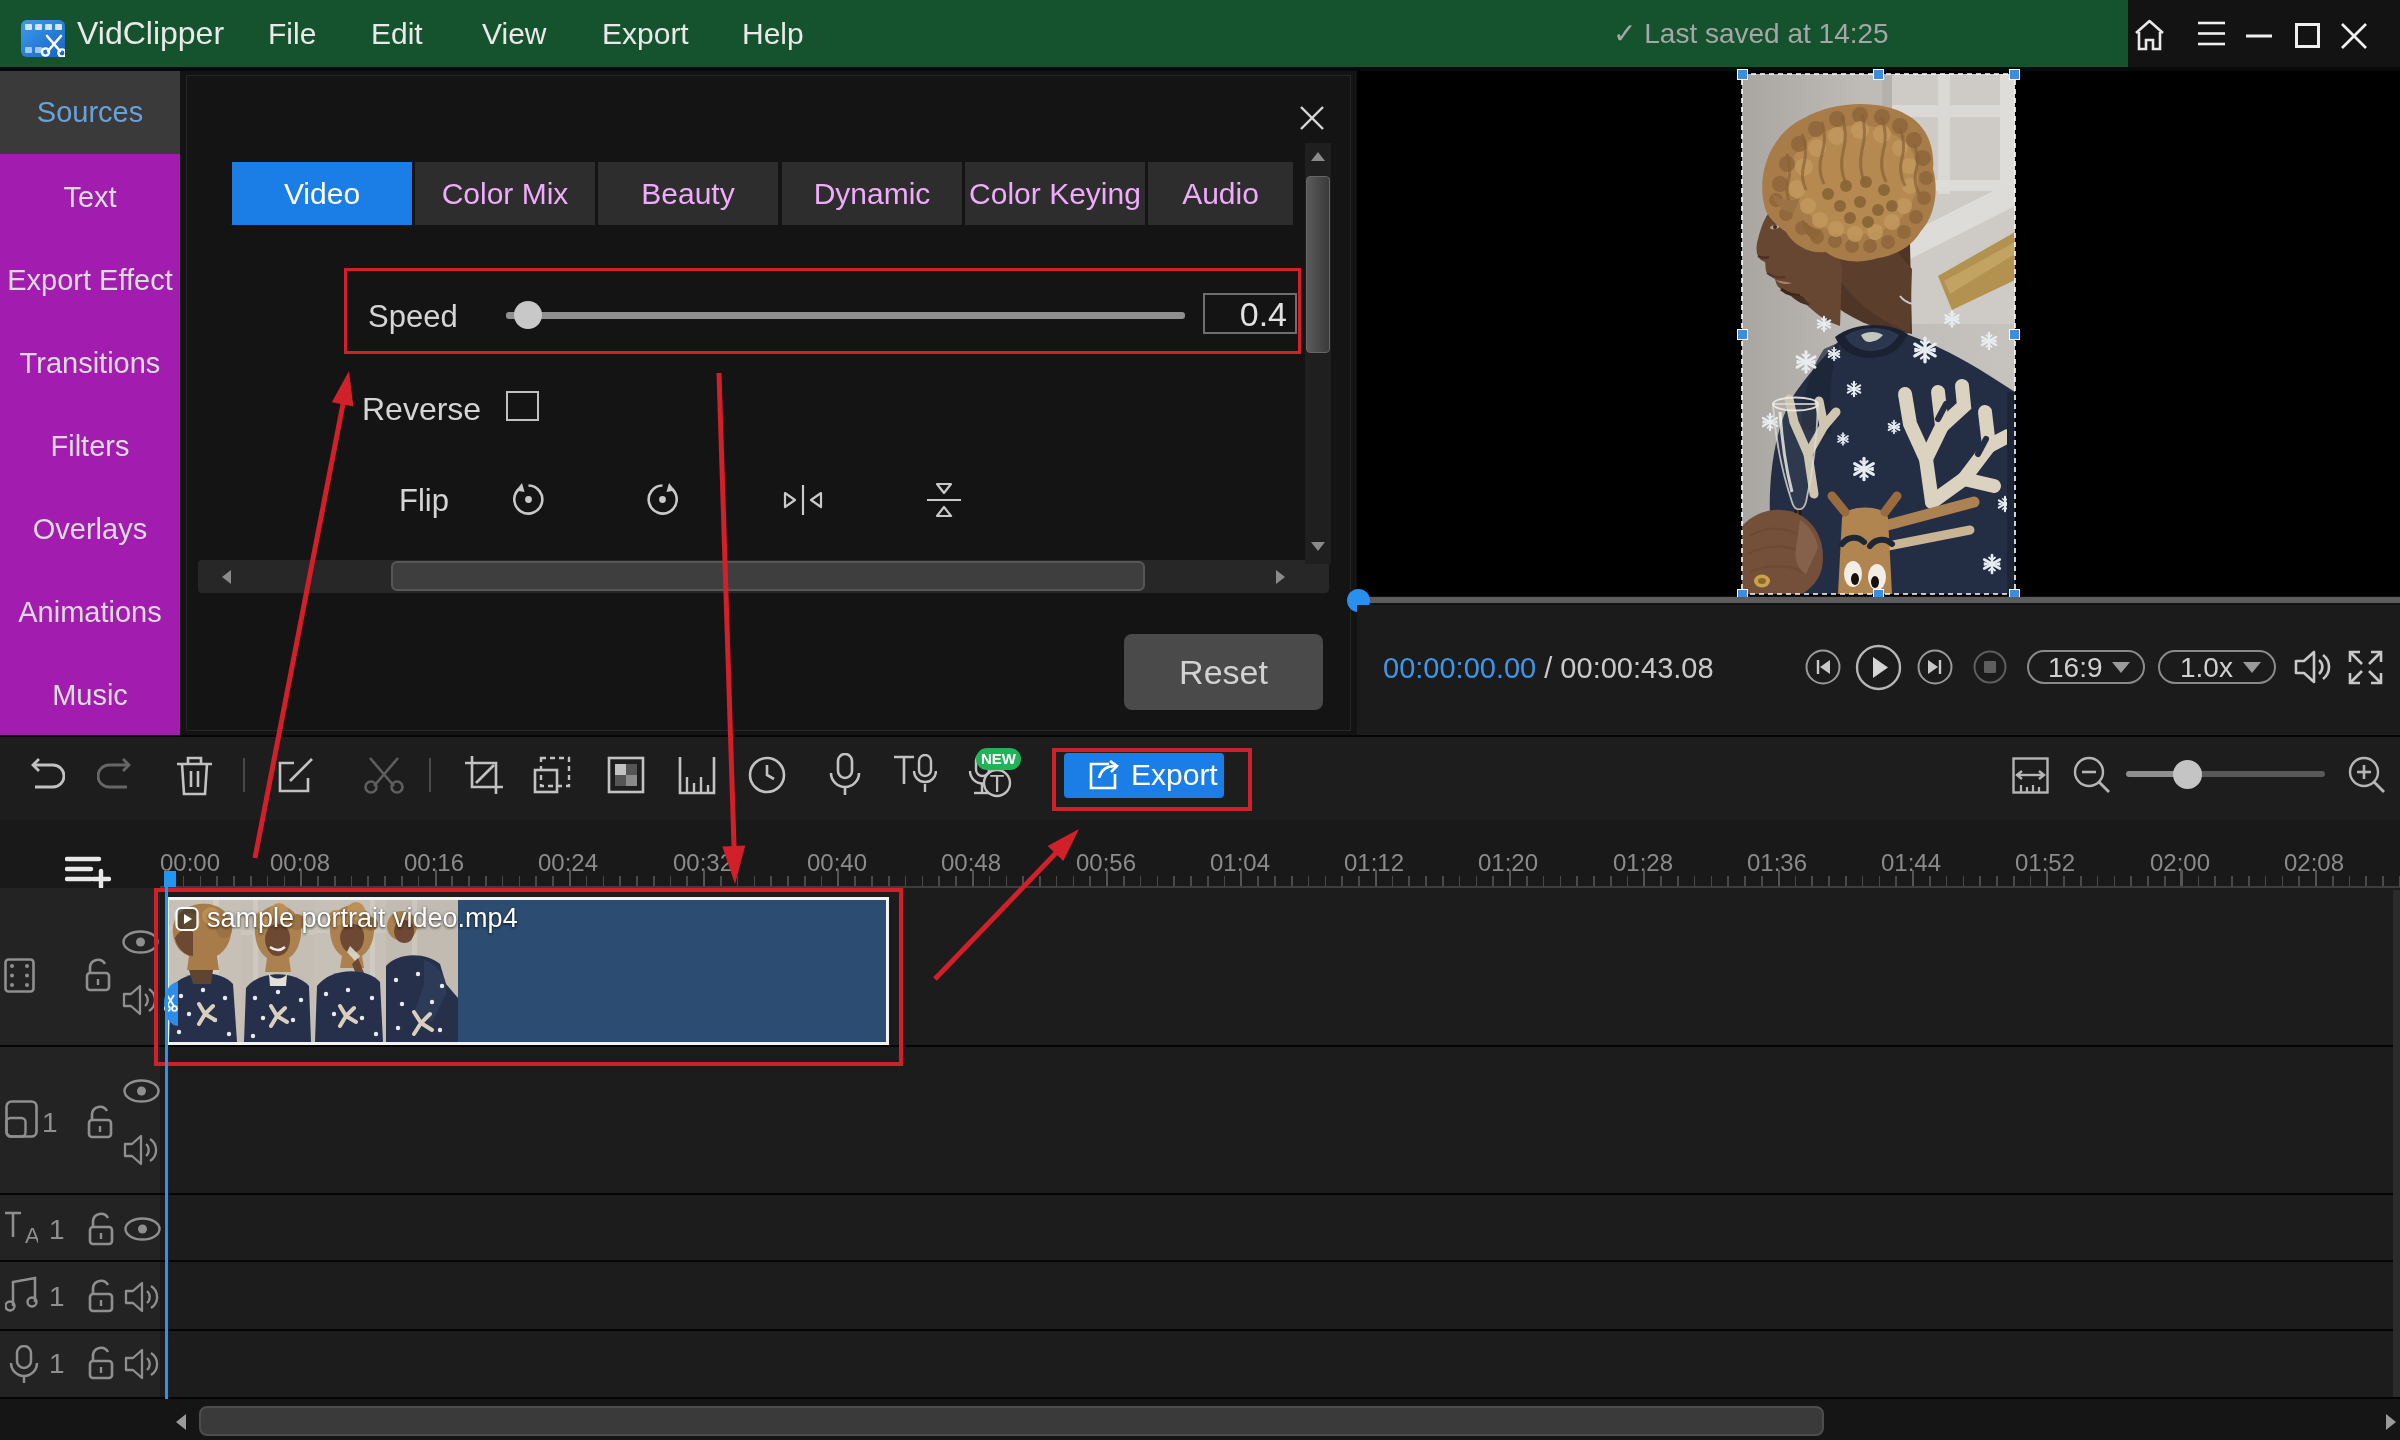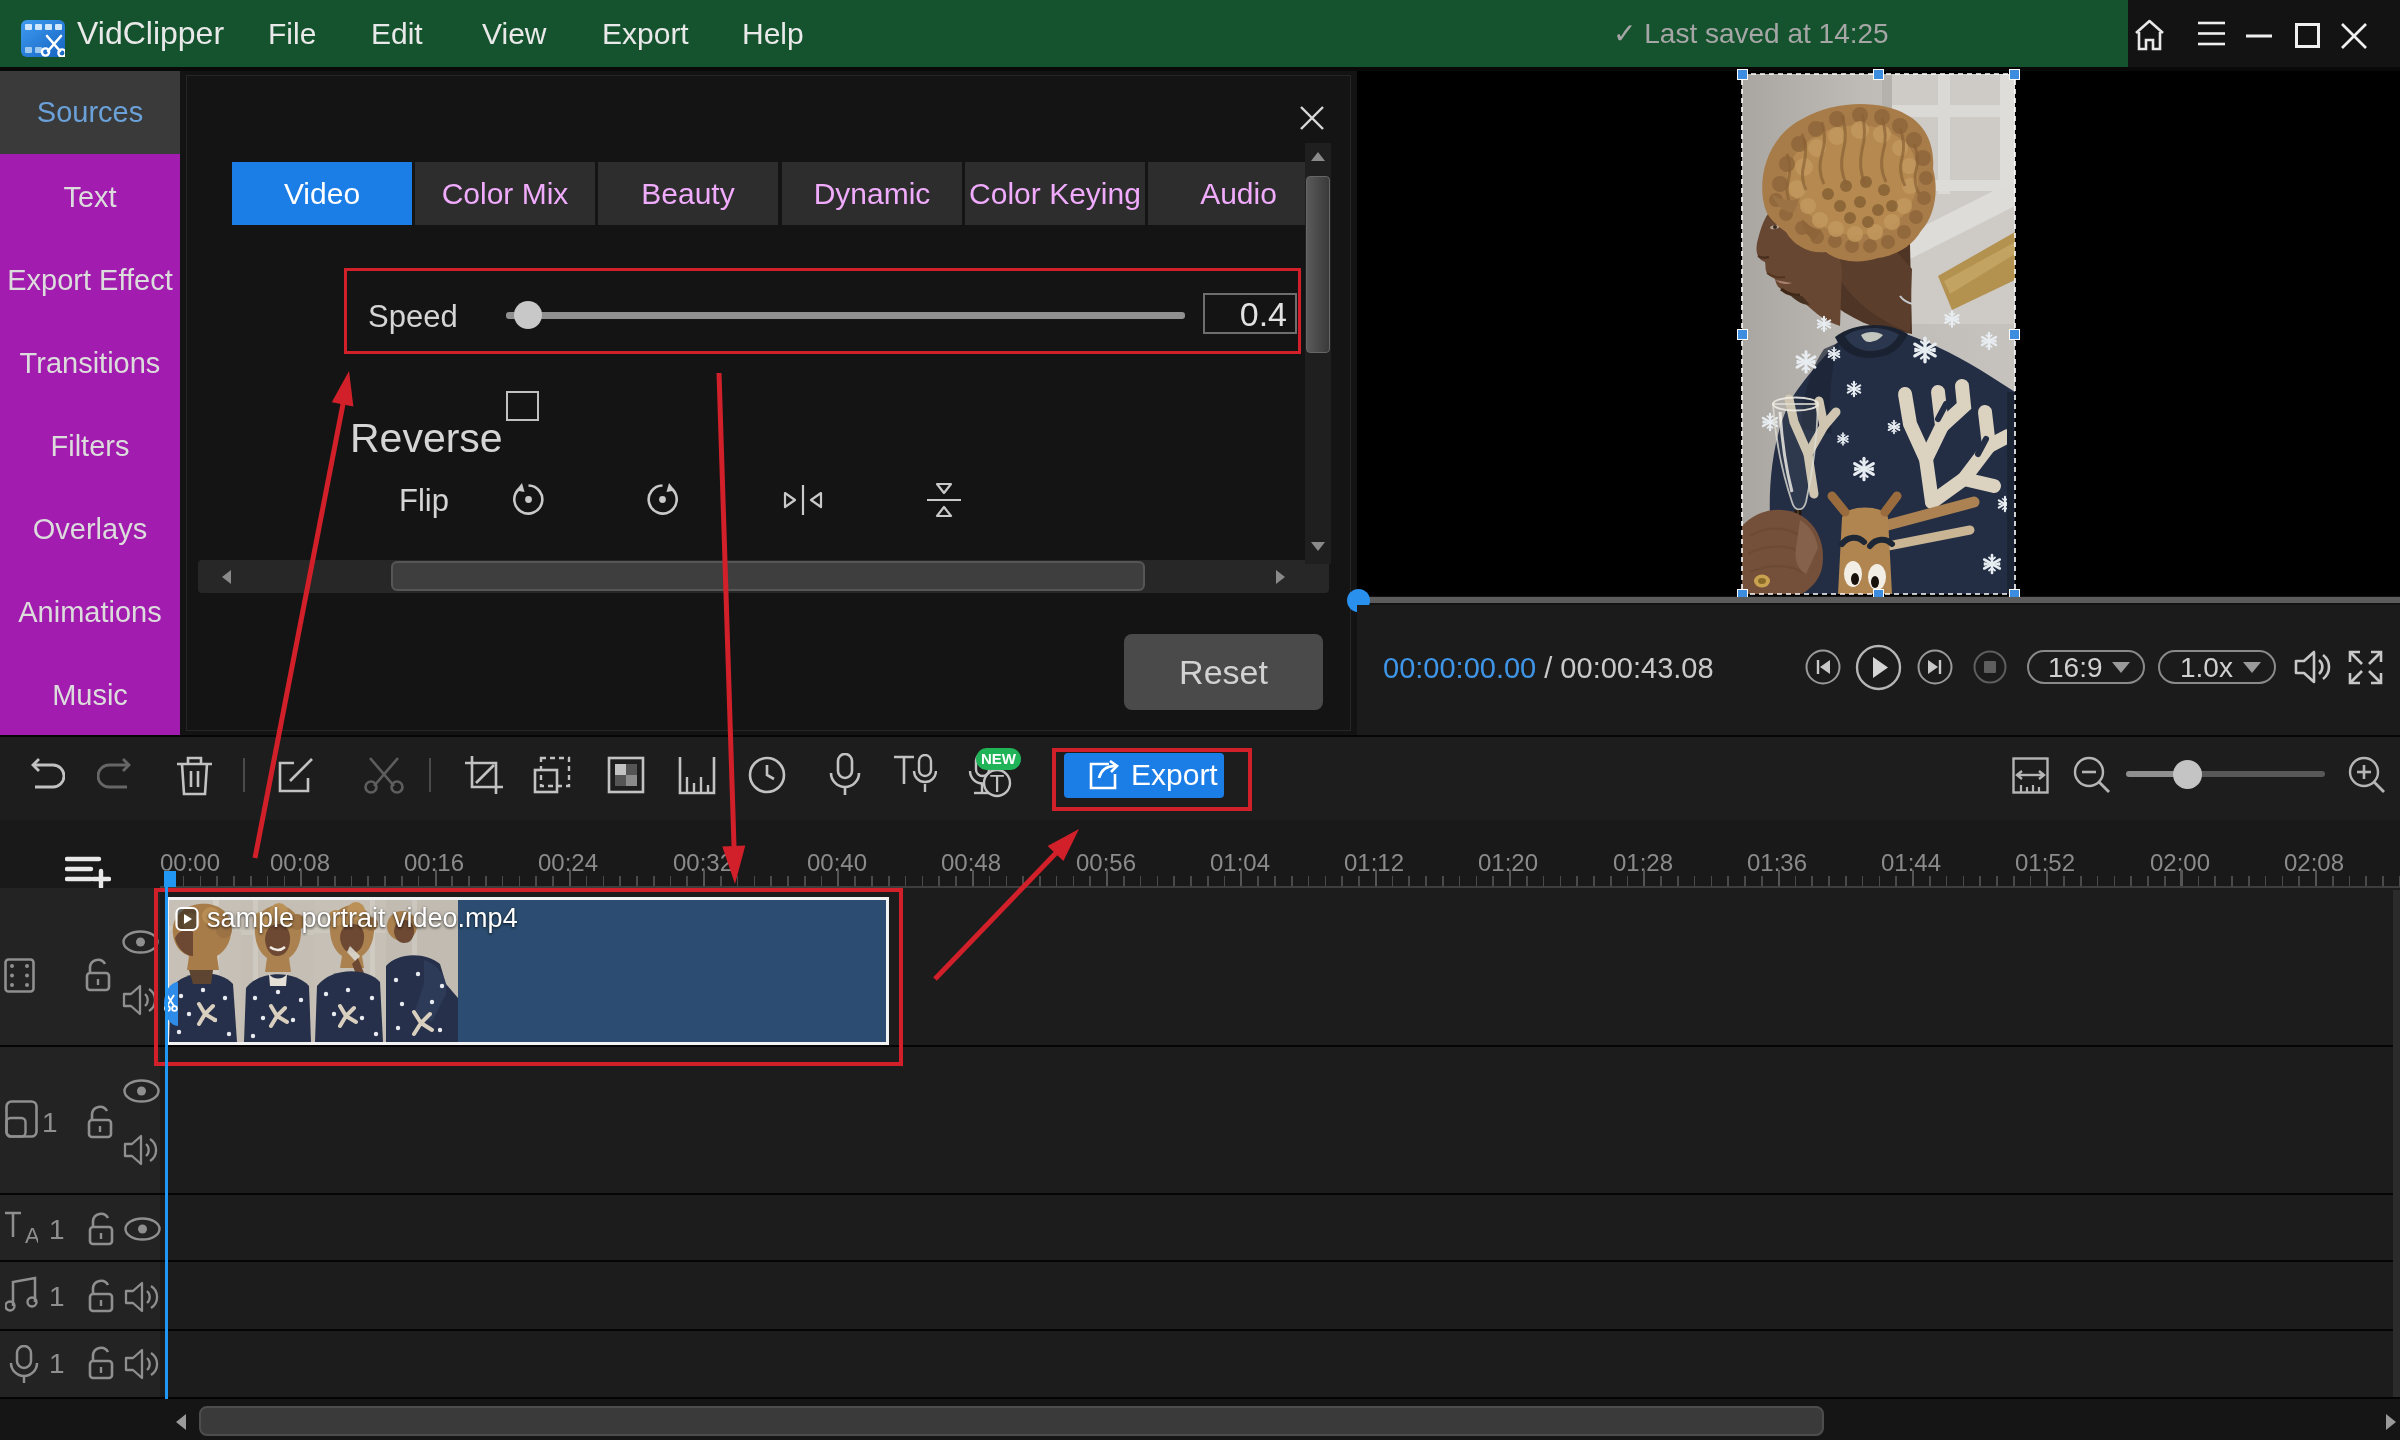--- a/index.html
+++ b/index.html
@@ -103,28 +103,28 @@
           <line x1="1" y1="1" x2="23" y2="23"></line>
           <line x1="23" y1="1" x2="1" y2="23"></line>
         </g>
       </svg>
 
   <div class="tab" style="left:45px;background:#1b7de6;color:#ffffff;">Video</div>
   <div class="tab" style="left:228px;">Color Mix</div>
   <div class="tab" style="left:411px;">Beauty</div>
   <div class="tab" style="left:595px;">Dynamic</div>
   <div class="tab" style="left:778px;">Color Keying</div>
-  <div class="tab" style="left:961px;width:181px;">Audio</div>
+  <div class="tab" style="left:961px;width:145px;">Audio</div>
 
   <div class="abs" style="left:181px;top:223px;color:#d5d5d5;font-size:31px;">Speed</div>
   <div class="abs" style="left:319px;top:236px;width:679px;height:7px;background:#909090;border-radius:3px;"></div>
   <div class="abs" style="left:327px;top:225px;width:28px;height:28px;border-radius:50%;background:#c8c8c8;"></div>
   <div class="abs" style="left:1016px;top:217px;width:94px;height:41px;border:2px solid #6e6e6e;color:#e2e2e2;font-size:34px;text-align:right;line-height:38px;padding-right:8px;">0.4</div>
 
-  <div class="abs" style="left:163px;top:315px;color:#d5d5d5;font-size:41px;margin-top:24px;">Reverse</div>
+  <div class="abs" style="left:175px;top:315px;color:#d5d5d5;font-size:32px;">Reverse</div>
   <div class="abs" style="left:319px;top:315px;width:33px;height:30px;border:2px solid #c0c0c0;"></div>
 
   <div class="abs" style="left:212px;top:407px;color:#d5d5d5;font-size:31px;">Flip</div>
 
   <svg class="abs" style="left:325px;top:407px" width="33" height="33" viewBox="0 0 33 33">
     <path d="M 6.5,6.5 A 14 14 0 1 0 16.5,2.5" fill="none" stroke="#c9c9c9" stroke-width="2.6"></path>
     <circle cx="16.5" cy="16.5" r="3.4" fill="#c9c9c9"></circle>
     <path d="M 10,0 L 4,7.5 L 12.5,9" fill="#c9c9c9"></path>
   </svg>
 

